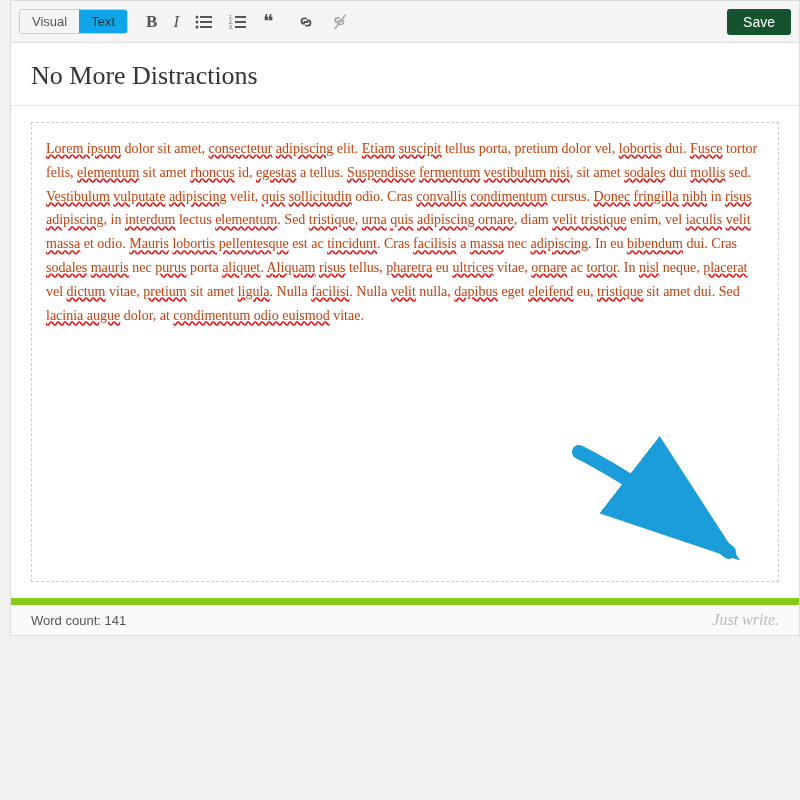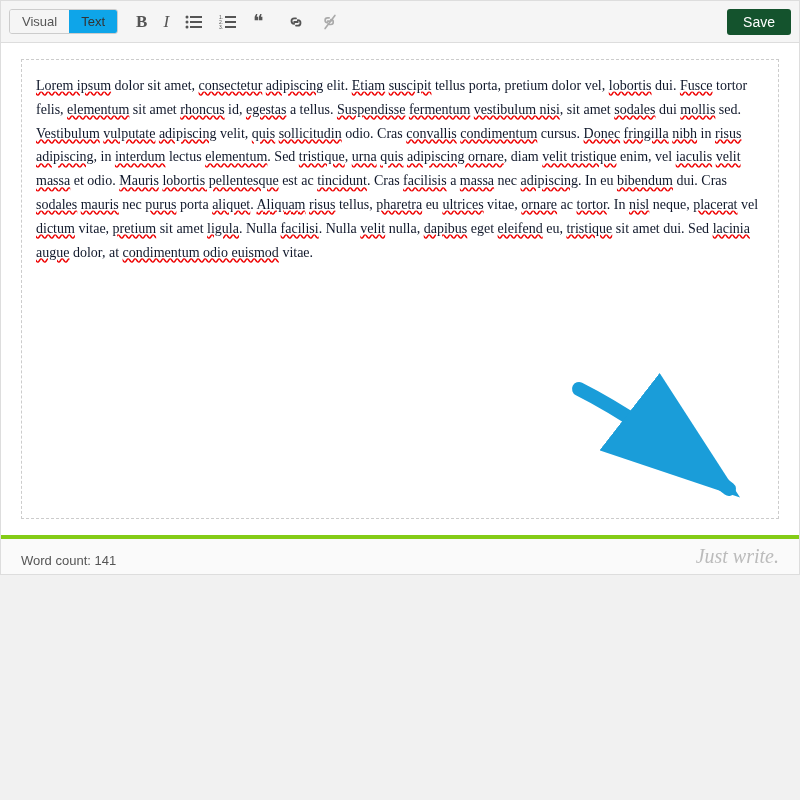--- a/index.html
+++ b/index.html
@@ -10,20 +10,21 @@
       justify-content: center;
       align-items: flex-start;
       width: 800px;
       height: 800px;
       overflow: hidden;
     }
     .editor-wrap {
       width: 800px;
       background: #fff;
       border: 1px solid #ddd;
+      margin-left: 10px;
     }
     
     .toolbar {
       display: flex;
       align-items: center;
       background: #f5f5f5;
       border-bottom: 1px solid #ddd;
       padding: 5px 8px;
       gap: 4px;
       height: 42px;
@@ -95,21 +96,21 @@
     .content-area {
       margin: 16px 20px;
       border: 1px dashed #ccc;
       padding: 14px;
       min-height: 460px;
       position: relative;
     }
     .content-text {
       font-size: 14px;
       line-height: 1.7;
-      color: #0f172a;
+      color: #c2410c;
       font-family: Georgia, "Times New Roman", serif;
     }
     .content-text .sp {
       text-decoration: underline;
       text-decoration-style: wavy;
       text-decoration-color: #e00;
     }
 
     
     .arrow-container {
@@ -118,31 +119,31 @@
       right: 0;
       width: 280px;
       height: 160px;
       pointer-events: none;
     }
 
     
     .editor-footer {
       display: flex;
       justify-content: space-between;
-      align-items: flex-end;
+      align-items: center;
       padding: 6px 20px;
-      border-top: 4px solid #84cc16;
+      border-top: 7px solid #84cc16;
       background: #fafafa;
     }
     .word-count {
       font-size: 13px;
       color: #555;
     }
     .just-write {
-      font-size: 20px;
+      font-size: 16px;
       color: #bbb;
       font-style: italic;
       font-family: Georgia, serif;
     }
   </style>
 </head>
 <body>
 
 <div class="editor-wrap">
 
@@ -195,20 +196,23 @@
         <path d="M8 10 Q5 10 5 7 Q5 4 8 4 L10 4" stroke="#aaa" stroke-width="2" fill="none" stroke-linecap="round"></path>
         <path d="M12 6 Q15 6 15 9 Q15 12 12 12 L10 12" stroke="#aaa" stroke-width="2" fill="none" stroke-linecap="round"></path>
         <line x1="8" y1="8" x2="12" y2="8" stroke="#aaa" stroke-width="2" stroke-linecap="round"></line>
         <line x1="17" y1="1" x2="5" y2="17" stroke="#aaa" stroke-width="2" stroke-linecap="round"></line>
       </svg>
     </button>
     <div class="toolbar-divider"></div>
     <button class="save-btn">Save</button>
   </div>
 
+  <div class="title-area">
+    <h1>No More Distractions</h1>
+  </div>
 
   <div style="position:relative;">
     <div class="content-area">
       <p class="content-text">
         <span class="sp">Lorem ipsum</span> dolor sit amet, <span class="sp">consectetur</span> <span class="sp">adipiscing</span> elit. <span class="sp">Etiam</span> <span class="sp">suscipit</span> tellus porta,
         pretium dolor vel, <span class="sp">lobortis</span> dui. <span class="sp">Fusce</span> tortor felis, <span class="sp">elementum</span> sit amet <span class="sp">rhoncus</span> id, <span class="sp">egestas</span> a
         tellus. <span class="sp">Suspendisse</span> <span class="sp">fermentum</span> <span class="sp">vestibulum nisi</span>, sit amet <span class="sp">sodales</span> dui <span class="sp">mollis</span> sed.
         <span class="sp">Vestibulum</span> <span class="sp">vulputate</span> <span class="sp">adipiscing</span> velit, <span class="sp">quis</span> <span class="sp">sollicitudin</span> odio. Cras <span class="sp">convallis</span> <span class="sp">condimentum</span>
         cursus. <span class="sp">Donec</span> <span class="sp">fringilla</span> <span class="sp">nibh</span> in <span class="sp">risus</span> <span class="sp">adipiscing</span>, in <span class="sp">interdum</span> lectus <span class="sp">elementum</span>. Sed
         <span class="sp">tristique</span>, <span class="sp">urna</span> <span class="sp">quis</span> <span class="sp">adipiscing ornare</span>, diam <span class="sp">velit tristique</span> enim, vel <span class="sp">iaculis</span> <span class="sp">velit</span> <span class="sp">massa</span> et

